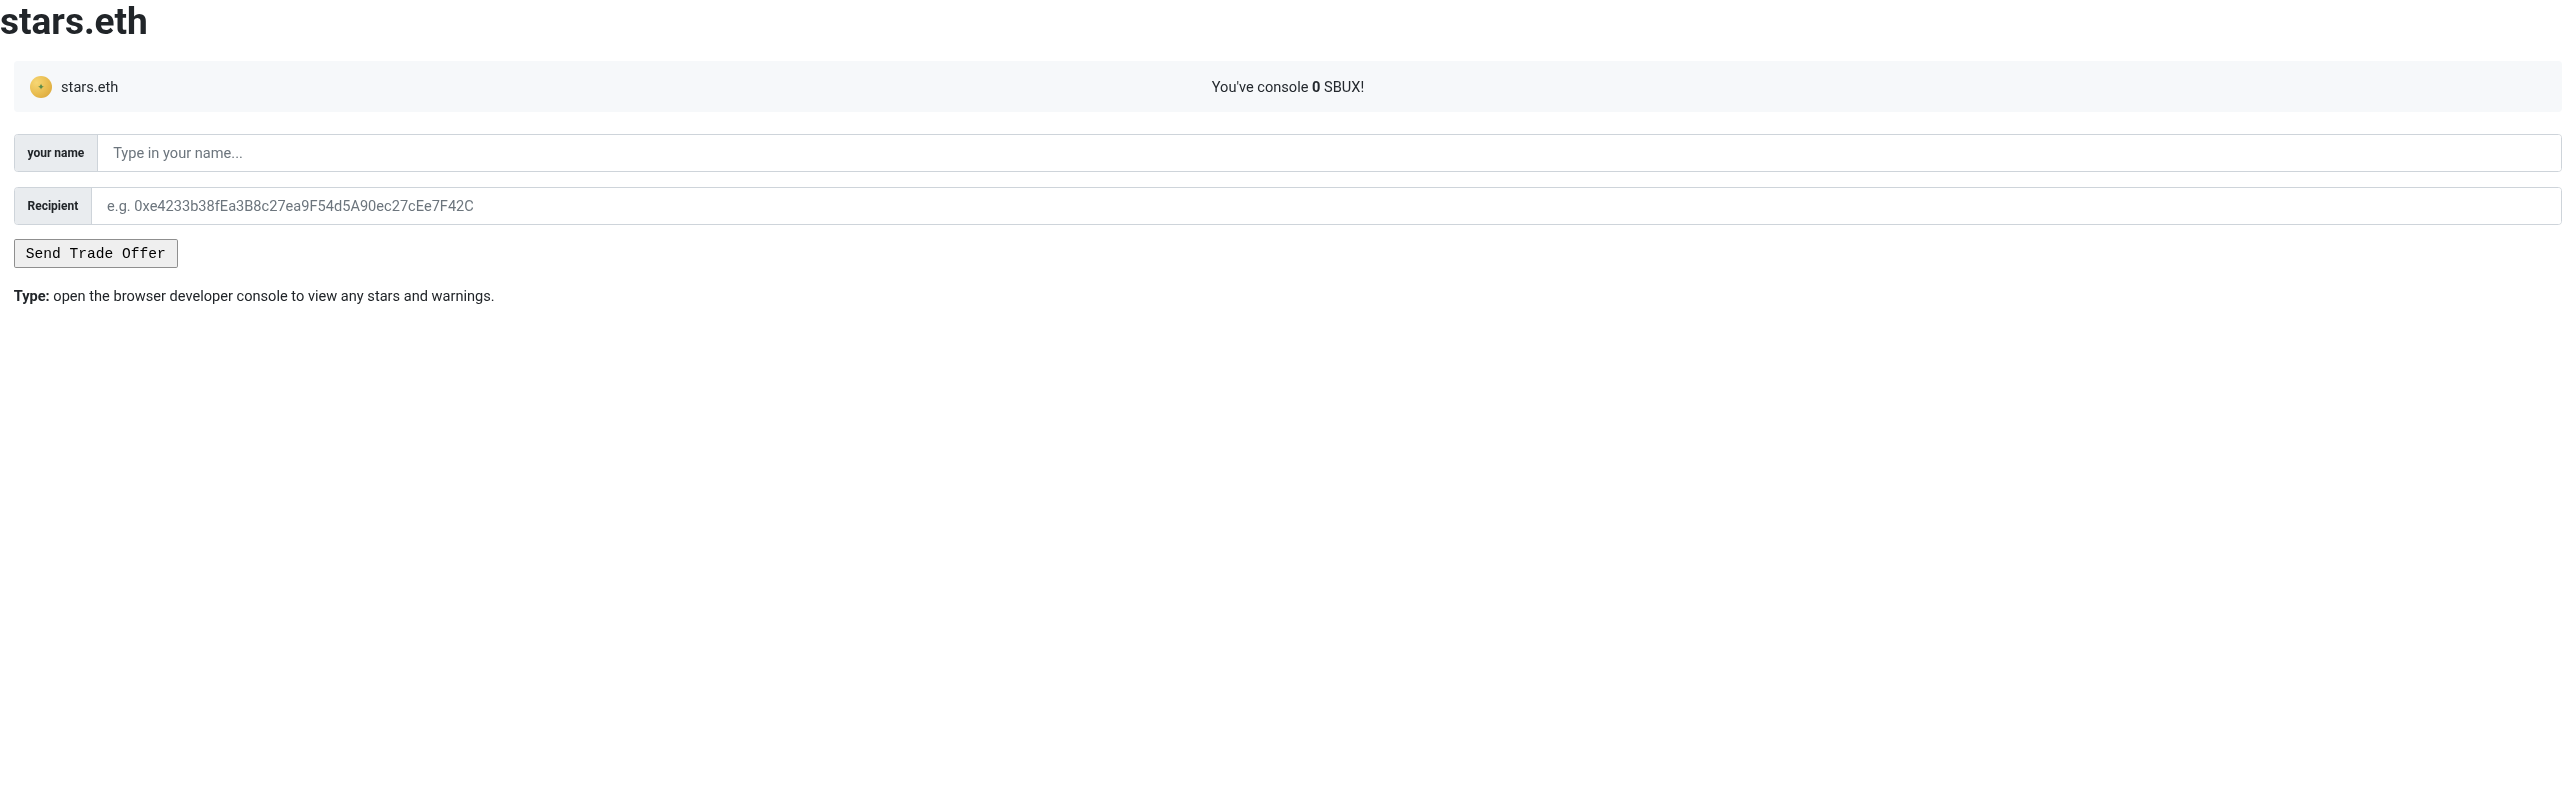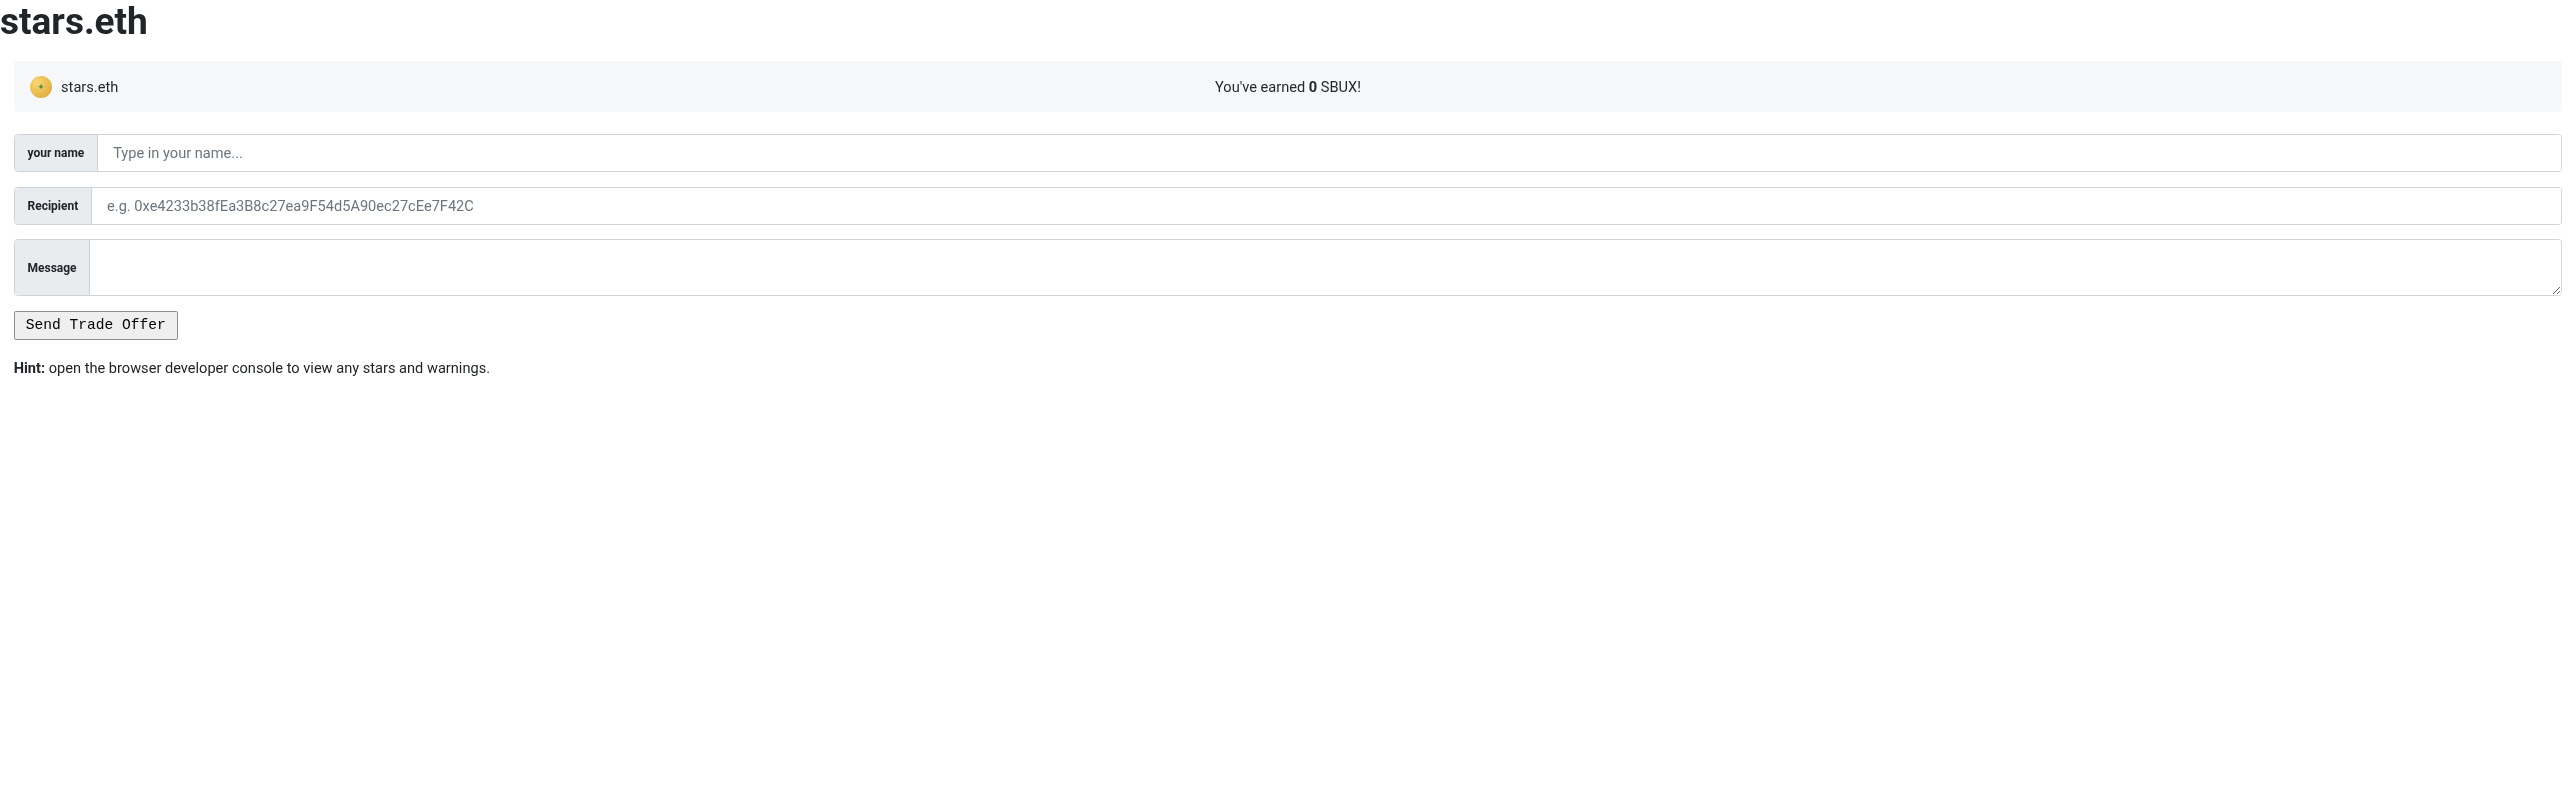--- a/index.html
+++ b/index.html
@@ -124,39 +124,35 @@
 <body>
 
 <h1 class="page-title">stars.eth</h1>
 
 <div class="container">
 
   <div class="status-bar">
     <span class="avatar"></span>
     <span class="wallet-name">stars.eth</span>
     <span class="earned-text">
-      <span>You've earned </span><b>0</b><span> SBUX!</span>
+      <span>You've console </span><b>0</b><span> SBUX!</span>
     </span>
   </div>
 
   <div class="input-group">
     <span class="input-group-prepend">your name</span>
     <input type="text" placeholder="Type in your name..." style="">
   </div>
 
   <div class="input-group">
     <span class="input-group-prepend">Recipient</span>
     <input type="text" placeholder="e.g. 0xe4233b38fEa3B8c27ea9F54d5A90ec27cEe7F42C" style="">
   </div>
 
-  <div class="input-group">
-    <span class="input-group-prepend">Message</span>
-    <textarea style=""></textarea>
-  </div>
 
   <button class="submit-button">Send Trade Offer</button>
 
   <p class="hint">
-    <b>Hint:</b><span> open the browser developer console to view any stars and warnings.</span>
+    <b>Type:</b><span> open the browser developer console to view any stars and warnings.</span>
   </p>
 
 </div>
 
 
 </body></html>

